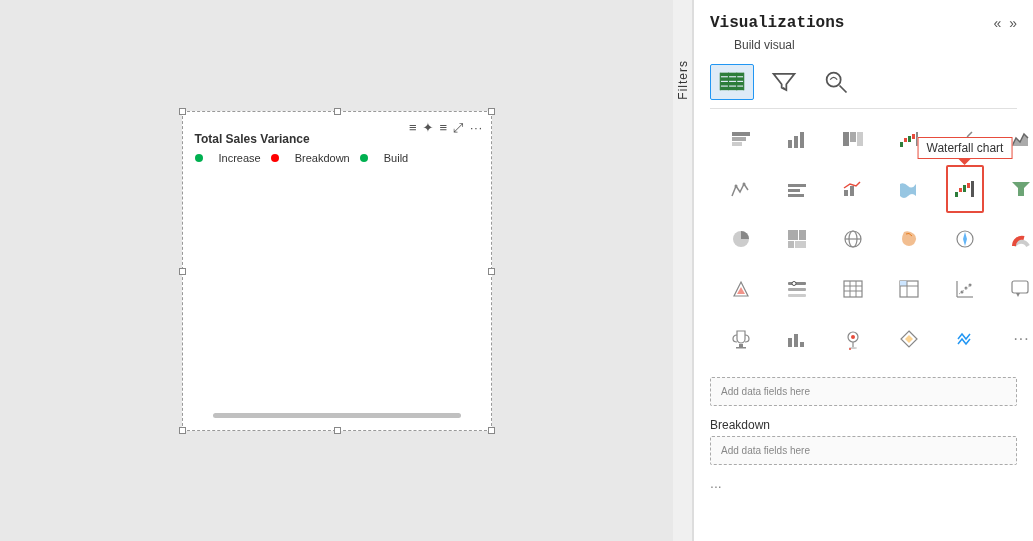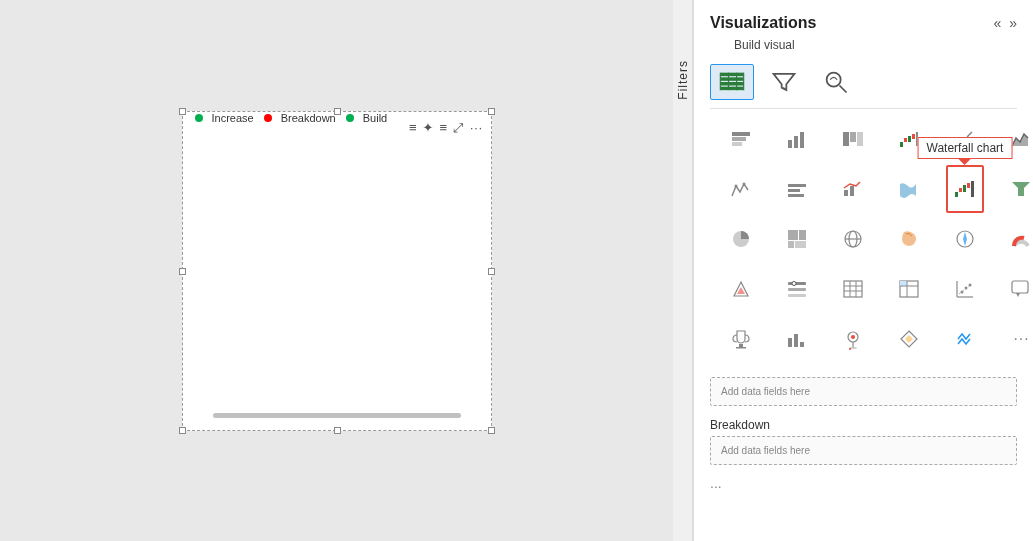--- a/index.html
+++ b/index.html
@@ -57,21 +57,21 @@
     .visual-legend {
       display: flex;
       gap: 10px;
       padding: 0 12px 8px;
       align-items: center;
     }
 
     .legend-item {
       display: flex;
       align-items: center;
-      gap: 9px;
+      gap: 16px;
       font-size: 11px;
       color: #333;
     }
 
     .legend-dot {
       width: 8px;
       height: 8px;
       border-radius: 50%;
     }
 
@@ -116,20 +116,21 @@
       padding: 14px 16px 4px;
       display: flex;
       align-items: center;
       justify-content: space-between;
     }
 
     .viz-title {
       font-size: 16px;
       font-weight: 600;
       color: #222;
+      font-family: Liberation Mono, monospace;
     }
 
     .viz-arrows {
       display: flex;
       gap: 8px;
       font-size: 14px;
       color: #555;
     }
 
     .viz-subtitle {
@@ -304,20 +305,21 @@
     <div class="handle-left-mid"></div>
 
     <div class="visual-toolbar">
       <span>≡</span>
       <span>✦</span>
       <span>≡</span>
       <span>⤢</span>
       <span>···</span>
     </div>
 
+    <div class="visual-title">Total Sales Variance</div>
 
     <div class="visual-legend">
       <div class="legend-item">
         <div class="legend-dot dot-increase"></div>
         <span>Increase</span>
       </div>
       <div class="legend-item">
         <div class="legend-dot dot-decrease"></div>
         <span>Breakdown</span>
       </div>

